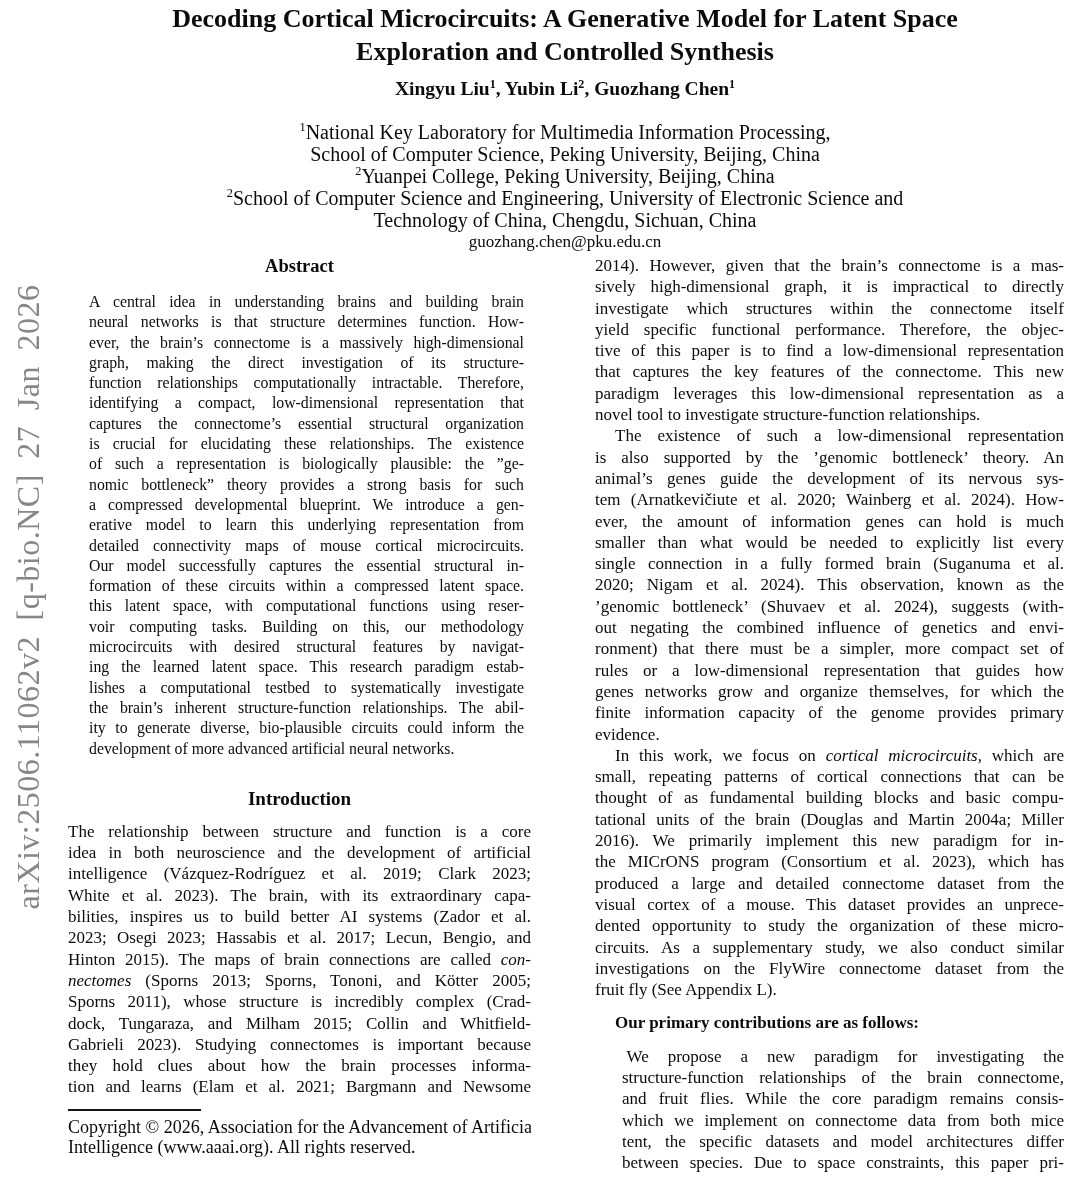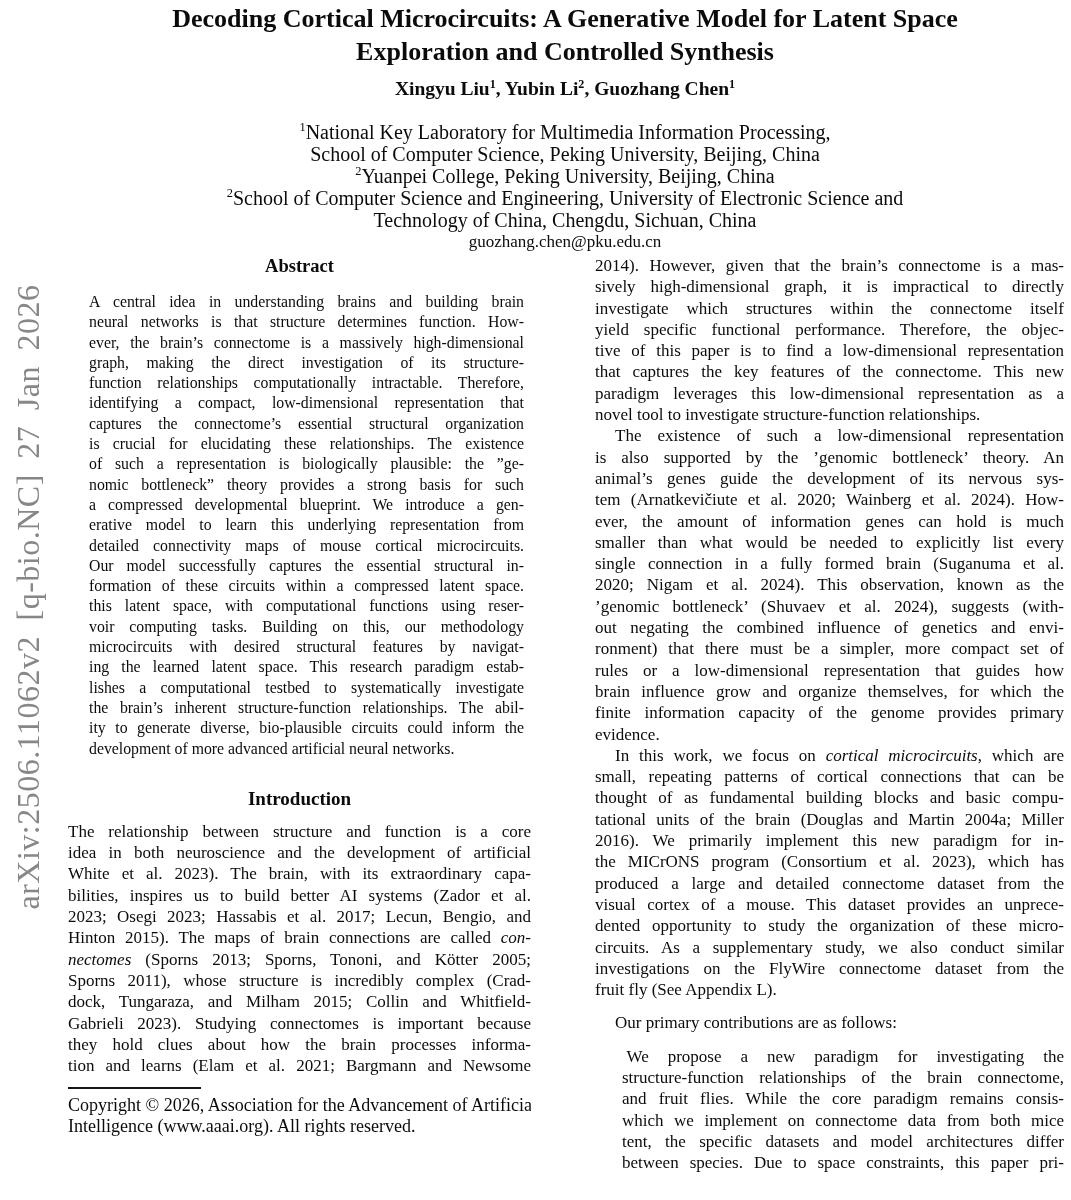--- a/index.html
+++ b/index.html
@@ -42,21 +42,21 @@
   .h-section { text-align: center; font-weight: bold; font-size: 19px; line-height: 28px; margin-top: 26px; margin-bottom: 8px; }
   .intro-body { font-size: 17px; line-height: 21.3px; }
   .line {
     text-align: justify;
     text-align-last: justify;
     white-space: nowrap;
     overflow: hidden;
   }
   .line.pend { text-align-last: left; }
   .para.indent > .line:first-child { text-indent: 20px; }
-  .para.contrib { font-weight: normal; margin-top: 12px; }
+  .para.contrib { font-weight: bold; margin-top: 12px; }
   .para.contrib > .line { text-indent: 20px; }
   .para.list { margin-top: 12px; padding-left: 27px; }
   .para.list > .line:first-child { text-indent: -27px; }
   .footnote { margin-top: 11px; font-size: 18px; line-height: 20.5px; }
   .fnrule { width: 133px; border-top: 2px solid #161616; margin-bottom: 6px; }
 </style>
 </head>
 <body>
 
 <div class="page">
@@ -106,20 +106,21 @@
           <div class="line">the brain’s inherent structure-function relationships. The abil-</div>
           <div class="line">ity to generate diverse, bio-plausible circuits could inform the</div>
           <div class="line pend">development of more advanced artificial neural networks.</div>
         </div>
       </div>
     <div class="h-section">Introduction</div>
     <div class="intro-body">
         <div class="para flush">
           <div class="line">The relationship between structure and function is a core</div>
           <div class="line">idea in both neuroscience and the development of artificial</div>
+          <div class="line">intelligence (Vázquez-Rodríguez et al. 2019; Clark 2023;</div>
           <div class="line">White et al. 2023). The brain, with its extraordinary capa-</div>
           <div class="line">bilities, inspires us to build better AI systems (Zador et al.</div>
           <div class="line">2023; Osegi 2023; Hassabis et al. 2017; Lecun, Bengio, and</div>
           <div class="line">Hinton 2015). The maps of brain connections are called <i>con-</i></div>
           <div class="line"><i>nectomes</i> (Sporns 2013; Sporns, Tononi, and Kötter 2005;</div>
           <div class="line">Sporns 2011), whose structure is incredibly complex (Crad-</div>
           <div class="line">dock, Tungaraza, and Milham 2015; Collin and Whitfield-</div>
           <div class="line">Gabrieli 2023). Studying connectomes is important because</div>
           <div class="line">they hold clues about how the brain processes informa-</div>
           <div class="line">tion and learns (Elam et al. 2021; Bargmann and Newsome</div>
@@ -153,21 +154,21 @@
         <div class="line">animal’s genes guide the development of its nervous sys-</div>
         <div class="line">tem (Arnatkevičiute et al. 2020; Wainberg et al. 2024). How-</div>
         <div class="line">ever, the amount of information genes can hold is much</div>
         <div class="line">smaller than what would be needed to explicitly list every</div>
         <div class="line">single connection in a fully formed brain (Suganuma et al.</div>
         <div class="line">2020; Nigam et al. 2024). This observation, known as the</div>
         <div class="line">’genomic bottleneck’ (Shuvaev et al. 2024), suggests (with-</div>
         <div class="line">out negating the combined influence of genetics and envi-</div>
         <div class="line">ronment) that there must be a simpler, more compact set of</div>
         <div class="line">rules or a low-dimensional representation that guides how</div>
-        <div class="line">brain influence grow and organize themselves, for which the</div>
+        <div class="line">genes networks grow and organize themselves, for which the</div>
         <div class="line">finite information capacity of the genome provides primary</div>
         <div class="line pend">evidence.</div>
       </div>
       <div class="para indent">
         <div class="line">In this work, we focus on <i>cortical microcircuits</i>, which are</div>
         <div class="line">small, repeating patterns of cortical connections that can be</div>
         <div class="line">thought of as fundamental building blocks and basic compu-</div>
         <div class="line">tational units of the brain (Douglas and Martin 2004a; Miller</div>
         <div class="line">2016). We primarily implement this new paradigm for in-</div>
         <div class="line">the MICrONS program (Consortium et al. 2023), which has</div>

